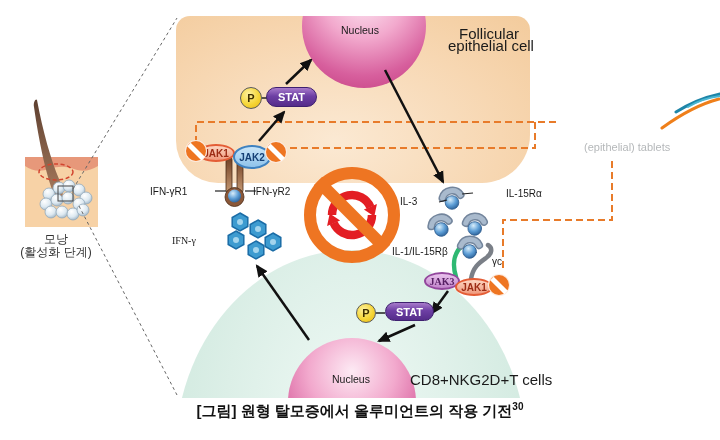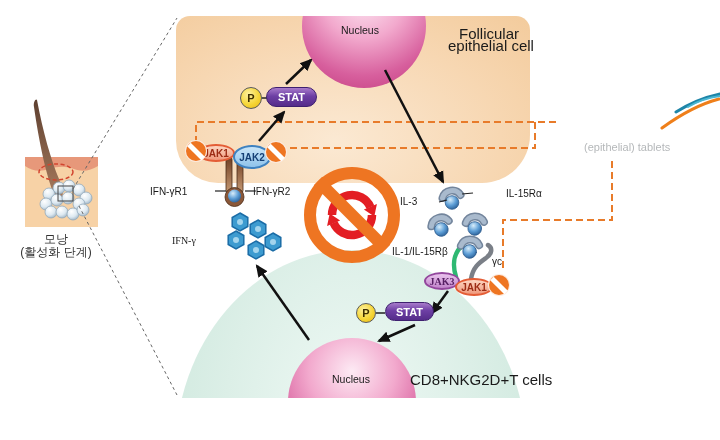--- a/index.html
+++ b/index.html
@@ -212,14 +212,17 @@
   <div class="stat" style="left:385px;top:302px;width:49px;height:19px;">STAT</div>
 
   <div class="lbl" style="left:332px;top:373px;font-size:10.5px;">Nucleus</div>
   <div class="lbl" style="left:410px;top:374px;font-size:15px;">CD8+NKG2D+T cells</div>
 
   <div class="lbl c kr" style="left:19px;top:233px;width:74px;">모낭</div>
   <div class="lbl c kr" style="left:8px;top:246px;width:96px;">(활성화 단계)</div>
 
   <div class="logo-sub">(epithelial) tablets</div>
 
+  <div class="caption">
+    <span>[그림] 원형 탈모증에서 올루미언트의 작용 기전</span><sup>30</sup>
+  </div>
 
 </div>
 
 </body></html>

